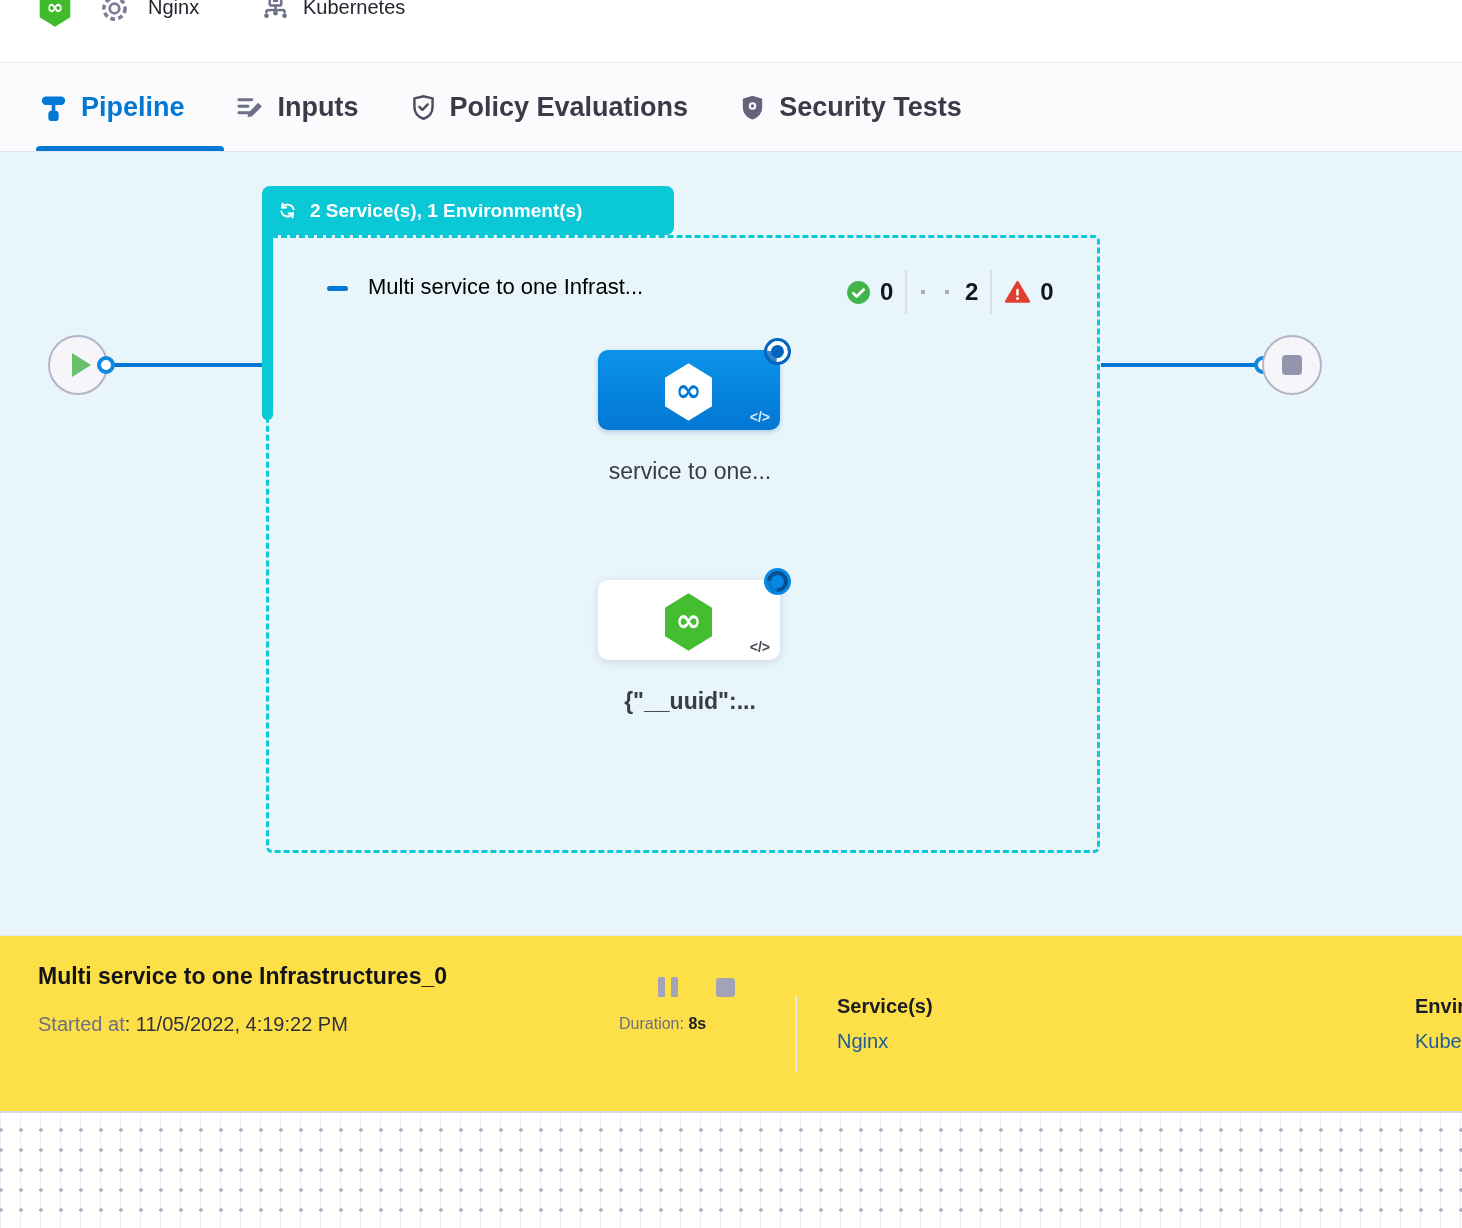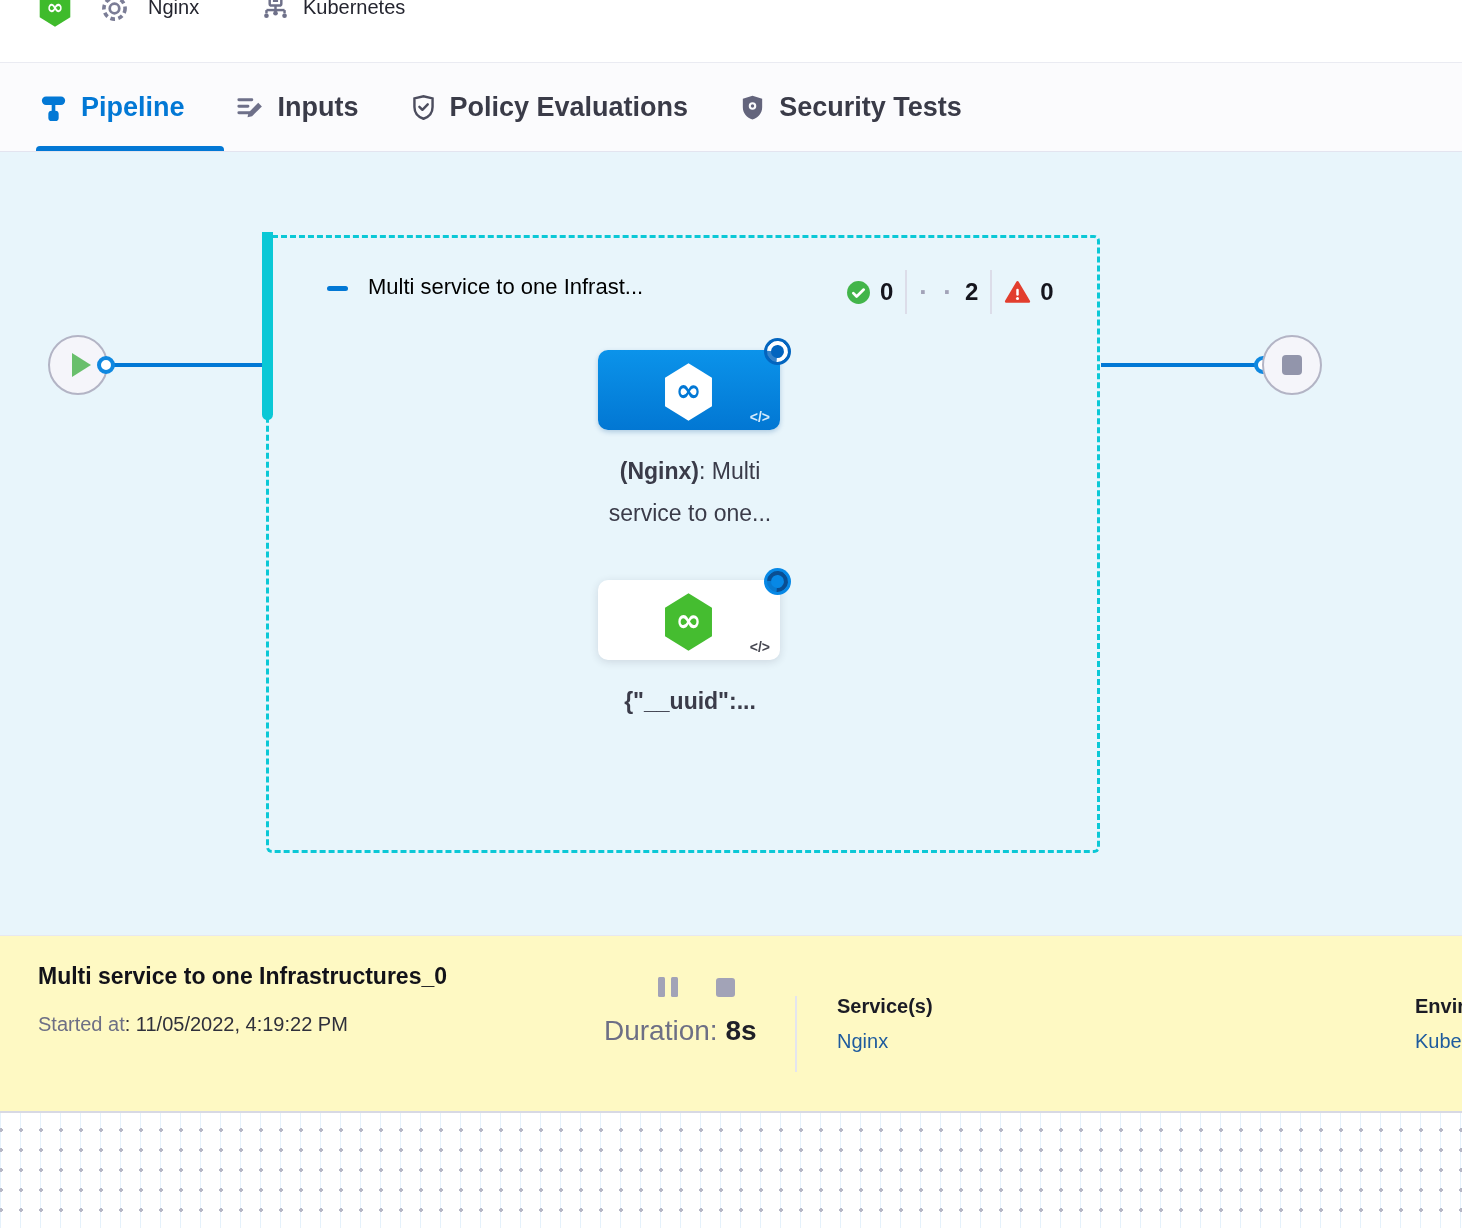--- a/index.html
+++ b/index.html
@@ -62,28 +62,28 @@
   .badge-1 { left:764px; top:186px; background:#0365bf; }
   .badge-2 { left:764px; top:416px; background:#0788e6; }
   .badge-2::after { border-color:#0a4e92; border-left-color:rgba(10,78,146,.25); }
 
   .node-label { position:absolute; left:559px; width:262px; text-align:center; font-size:23px; line-height:42px; color:#3a3b49; }
   .label-nginx { top:298px; }
   .label-tweety { top:528px; font-weight:700; }
   .node-label b { font-weight:700; }
 
   
-  .footer { position:absolute; top:935px; left:0; width:1462px; height:176px; background:#fef9c3; border-top:1px solid #e7e8f0; }
+  .footer { position:absolute; top:935px; left:0; width:1462px; height:176px; background:#fde047; border-top:1px solid #e7e8f0; }
   .exec-title { position:absolute; left:38px; top:27px; font-size:23px; font-weight:700; color:#121219; }
   .started { position:absolute; left:38px; top:77px; font-size:20px; color:#2f303b; }
   .started .lbl { color:#6d6f85; }
   .btn-pause { position:absolute; left:658px; top:41px; display:flex; gap:6px; cursor:pointer; }
   .btn-pause span { width:7px; height:20px; background:#a2a3b7; border-radius:1.5px; }
   .btn-stop { position:absolute; left:716px; top:42px; width:19px; height:19px; background:#a2a3b7; border-radius:3px; cursor:pointer; }
-  .duration { position:absolute; left:604px; top:79px; font-size:28px; color:#6d6f85; }
+  .duration { position:absolute; left:619px; top:79px; font-size:16px; color:#6d6f85; }
   .duration .val { color:#1f2028; font-weight:600; }
   .footer-vdiv { position:absolute; left:795px; top:60px; width:2px; height:76px; background:#e4e5ee; }
   .kv { position:absolute; top:59px; }
   .kv-services { left:837px; }
   .kv-env { left:1415px; }
   .kv .k { font-size:20px; font-weight:600; color:#1b1c25; white-space:nowrap; }
   .kv .v { margin-top:12px; font-size:20px; color:#1e5b9e; white-space:nowrap; cursor:pointer; }
 
   
   .grid-strip { position:absolute; top:1111px; left:0; width:1462px; height:117px; background:#fff; border-top:2px solid #d8d9e3;
@@ -161,20 +161,29 @@
   <div class="canvas">
 
     <div class="start-node">
       <span class="play-tri"></span>
     </div>
     <div class="edge edge-left"></div>
     <div class="conn-dot dot-left"></div>
 
     <div class="stage-dashed-box"></div>
     <div class="group-tail"></div>
+    <div class="group-badge">
+      <svg viewBox="0 0 24 24" width="23" height="23" fill="none" stroke="#ffffff" stroke-width="2" stroke-linecap="round" stroke-linejoin="round">
+        <path d="M18.4 11A6.6 6.6 0 0 0 6.6 8.6"></path>
+        <polyline points="6.9,4.6 6.2,9.1 10.7,8.9"></polyline>
+        <path d="M5.6 13a6.6 6.6 0 0 0 11.8 2.4"></path>
+        <polyline points="17.1,19.4 17.8,14.9 13.3,15.1"></polyline>
+      </svg>
+      <span>2 Service(s), 1 Environment(s)</span>
+    </div>
 
     <div class="collapse-minus"></div>
     <div class="stage-title">Multi service to one Infrast...</div>
 
     <div class="counts">
       <svg viewBox="0 0 24 24" width="25" height="25">
         <circle cx="12" cy="12" r="11" fill="#42b54a"></circle>
         <path d="M7 12.6l3.2 3.2L17 9.2" stroke="#fff" stroke-width="2.6" fill="none" stroke-linecap="round" stroke-linejoin="round"></path>
       </svg>
       <span class="count-num">0</span>
@@ -192,21 +201,20 @@
 
     <div class="node-card node-nginx">
       <svg class="node-hex" viewBox="0 0 40 46" width="55" height="60">
         <polygon points="20,1 38,12 38,34 20,45 2,34 2,12" fill="#ffffff"></polygon>
         <text x="20" y="30" text-anchor="middle" font-size="24" font-weight="bold" fill="#0278d5" font-family="DejaVu Sans, sans-serif">∞</text>
       </svg>
       <span class="node-code">&lt;/&gt;</span>
     </div>
     <div class="run-badge badge-1"></div>
     <div class="node-label label-nginx">
-      <div><b>(Nginx)</b><span>: Multi</span></div>
       <div>service to one...</div>
     </div>
 
     <div class="node-card node-tweety">
       <svg class="node-hex" viewBox="0 0 40 46" width="55" height="60">
         <polygon points="20,1 38,12 38,34 20,45 2,34 2,12" fill="#45bd30"></polygon>
         <text x="20" y="30" text-anchor="middle" font-size="24" font-weight="bold" fill="#ffffff" font-family="DejaVu Sans, sans-serif">∞</text>
       </svg>
       <span class="node-code">&lt;/&gt;</span>
     </div>

